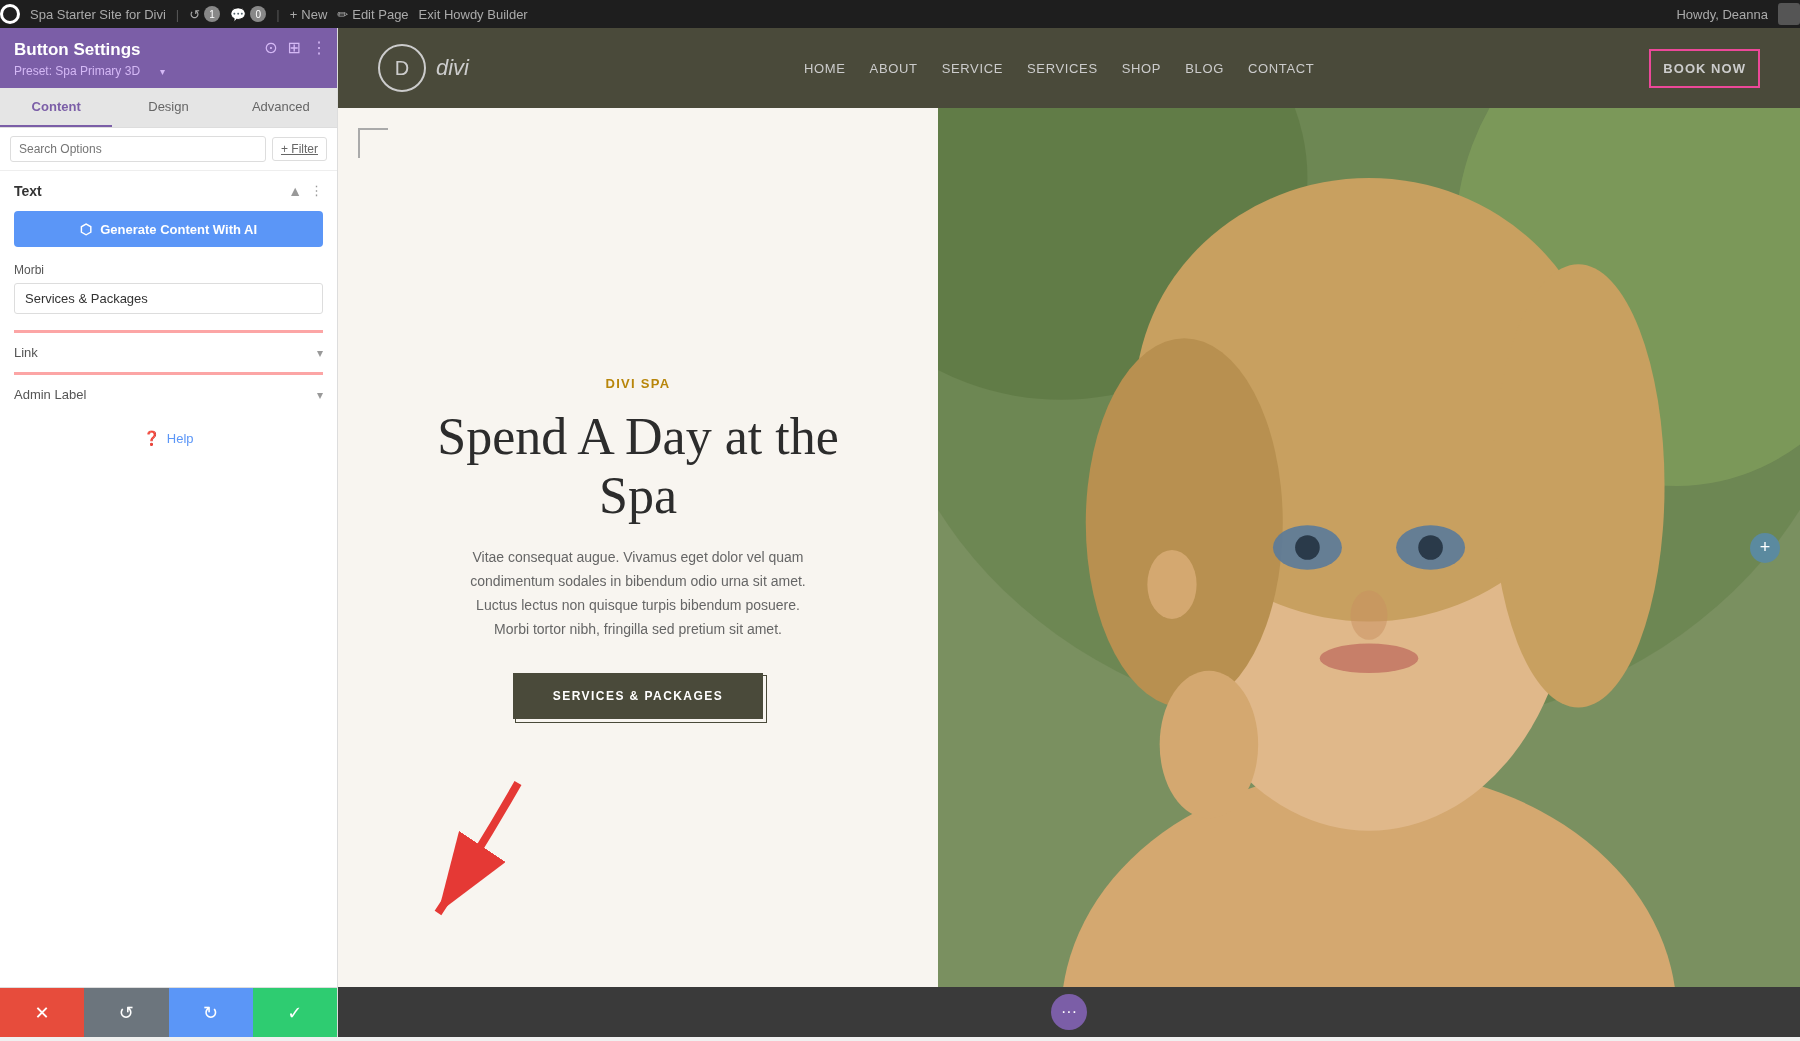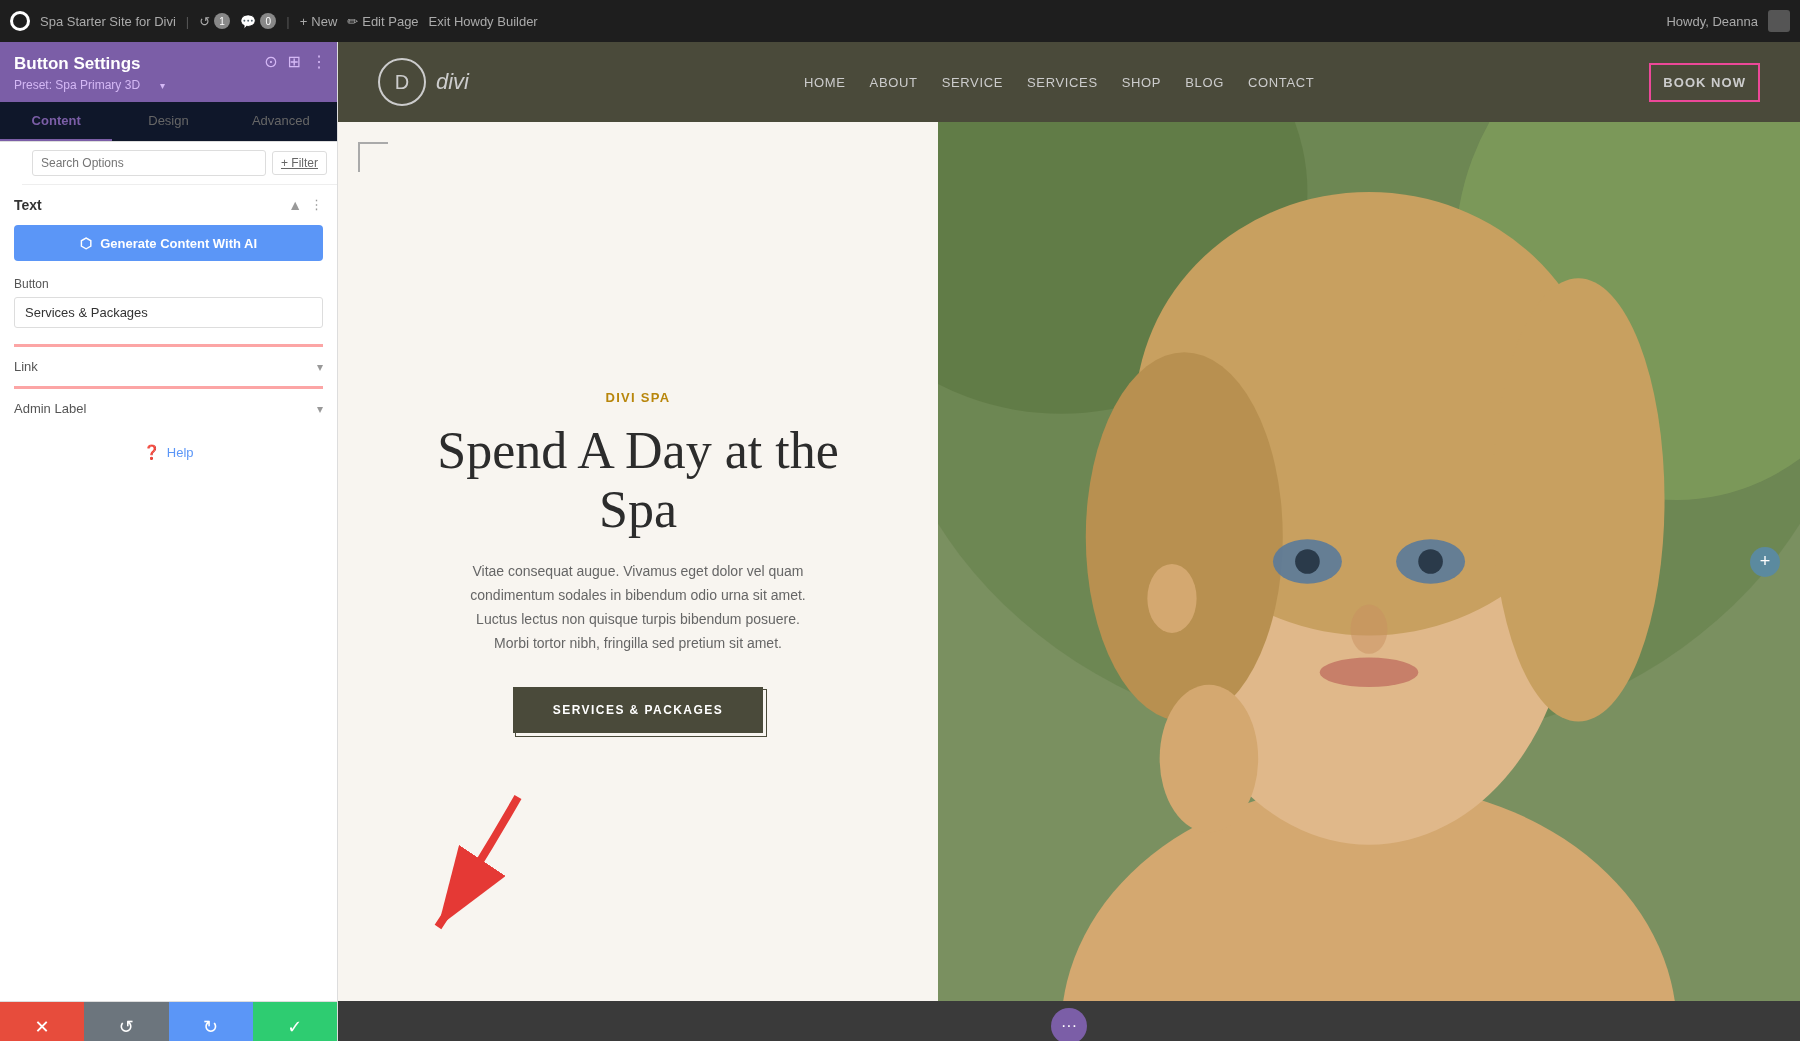--- a/index.html
+++ b/index.html
@@ -1,24 +1,24 @@
 <!DOCTYPE html>
 <html><head>
   <meta charset="utf-8">
   <style>
     * { box-sizing: border-box; margin: 0; padding: 0; }
     body { font-family: -apple-system, BlinkMacSystemFont, 'Segoe UI', sans-serif; overflow: hidden; width: 1800px; height: 1041px; background: #f0f0f0; }
 
     
     .admin-bar {
-      height: 42px;
+      height: 28px;
       background: #1e1e1e;
       display: flex;
       align-items: center;
-      padding: 0 10px;
+      padding: 0 0;
       gap: 12px;
       position: relative;
       z-index: 100;
     }
     .admin-bar-left { display: flex; align-items: center; gap: 10px; flex: 1; }
     .wp-logo { width: 20px; height: 20px; background: #fff; border-radius: 50%; display: flex; align-items: center; justify-content: center; }
     .wp-logo-inner { width: 14px; height: 14px; background: #1e1e1e; border-radius: 50%; }
     .site-name { color: #aaa; font-size: 13px; }
     .admin-sep { color: #555; font-size: 13px; }
     .admin-icon-btn { color: #aaa; font-size: 13px; display: flex; align-items: center; gap: 4px; cursor: pointer; }
@@ -46,38 +46,37 @@
       background: #7b5ea7;
       padding: 12px 14px 10px;
       color: #fff;
     }
     .panel-title { font-size: 17px; font-weight: 600; margin-bottom: 4px; }
     .panel-subtitle { font-size: 12px; color: #d4b8f5; display: flex; align-items: center; gap: 20px; cursor: pointer; }
     .panel-subtitle .chevron { font-size: 10px; }
     .panel-header-icons { position: absolute; top: 10px; right: 10px; display: flex; gap: 10px; }
     .panel-header-icon { color: #d4b8f5; font-size: 16px; cursor: pointer; }
 
-    .panel-tabs { display: flex; border-bottom: 1px solid #ddd; background: #0f172a; }
+    .panel-tabs { display: flex; border-bottom: 1px solid #ddd; background: #e5e5e5; }
     .panel-tab {
       flex: 1;
       text-align: center;
       padding: 11px 0;
       font-size: 13px;
       cursor: pointer;
       color: #666;
     }
     .panel-tab.active { color: #7b5ea7; border-bottom: 2px solid #7b5ea7; font-weight: 600; }
 
     .search-row {
       display: flex;
       align-items: center;
       padding: 8px 10px;
       border-bottom: 1px solid #eee;
       gap: 6px;
-      margin-left: 22px;
     }
     .search-input {
       flex: 1;
       border: 1px solid #ddd;
       border-radius: 3px;
       padding: 5px 8px;
       font-size: 12px;
       color: #999;
       outline: none;
     }
@@ -413,21 +412,21 @@
           <span class="section-toggle">▲</span>
           <span class="section-icon">⋮</span>
         </div>
       </div>
 
       <button class="ai-btn">
         <span class="ai-icon">⬡</span>
         <span>Generate Content With AI</span>
       </button>
 
-      <div class="field-label">Button</div>
+      <div class="field-label">Morbi</div>
       <input type="text" class="text-input" value="Services &amp; Packages" style="">
 
       
       <div class="collapsible-section">
         <div class="collapsible-header">
           <span class="collapsible-title">Link</span>
           <span class="collapsible-arrow">▾</span>
         </div>
       </div>
 

